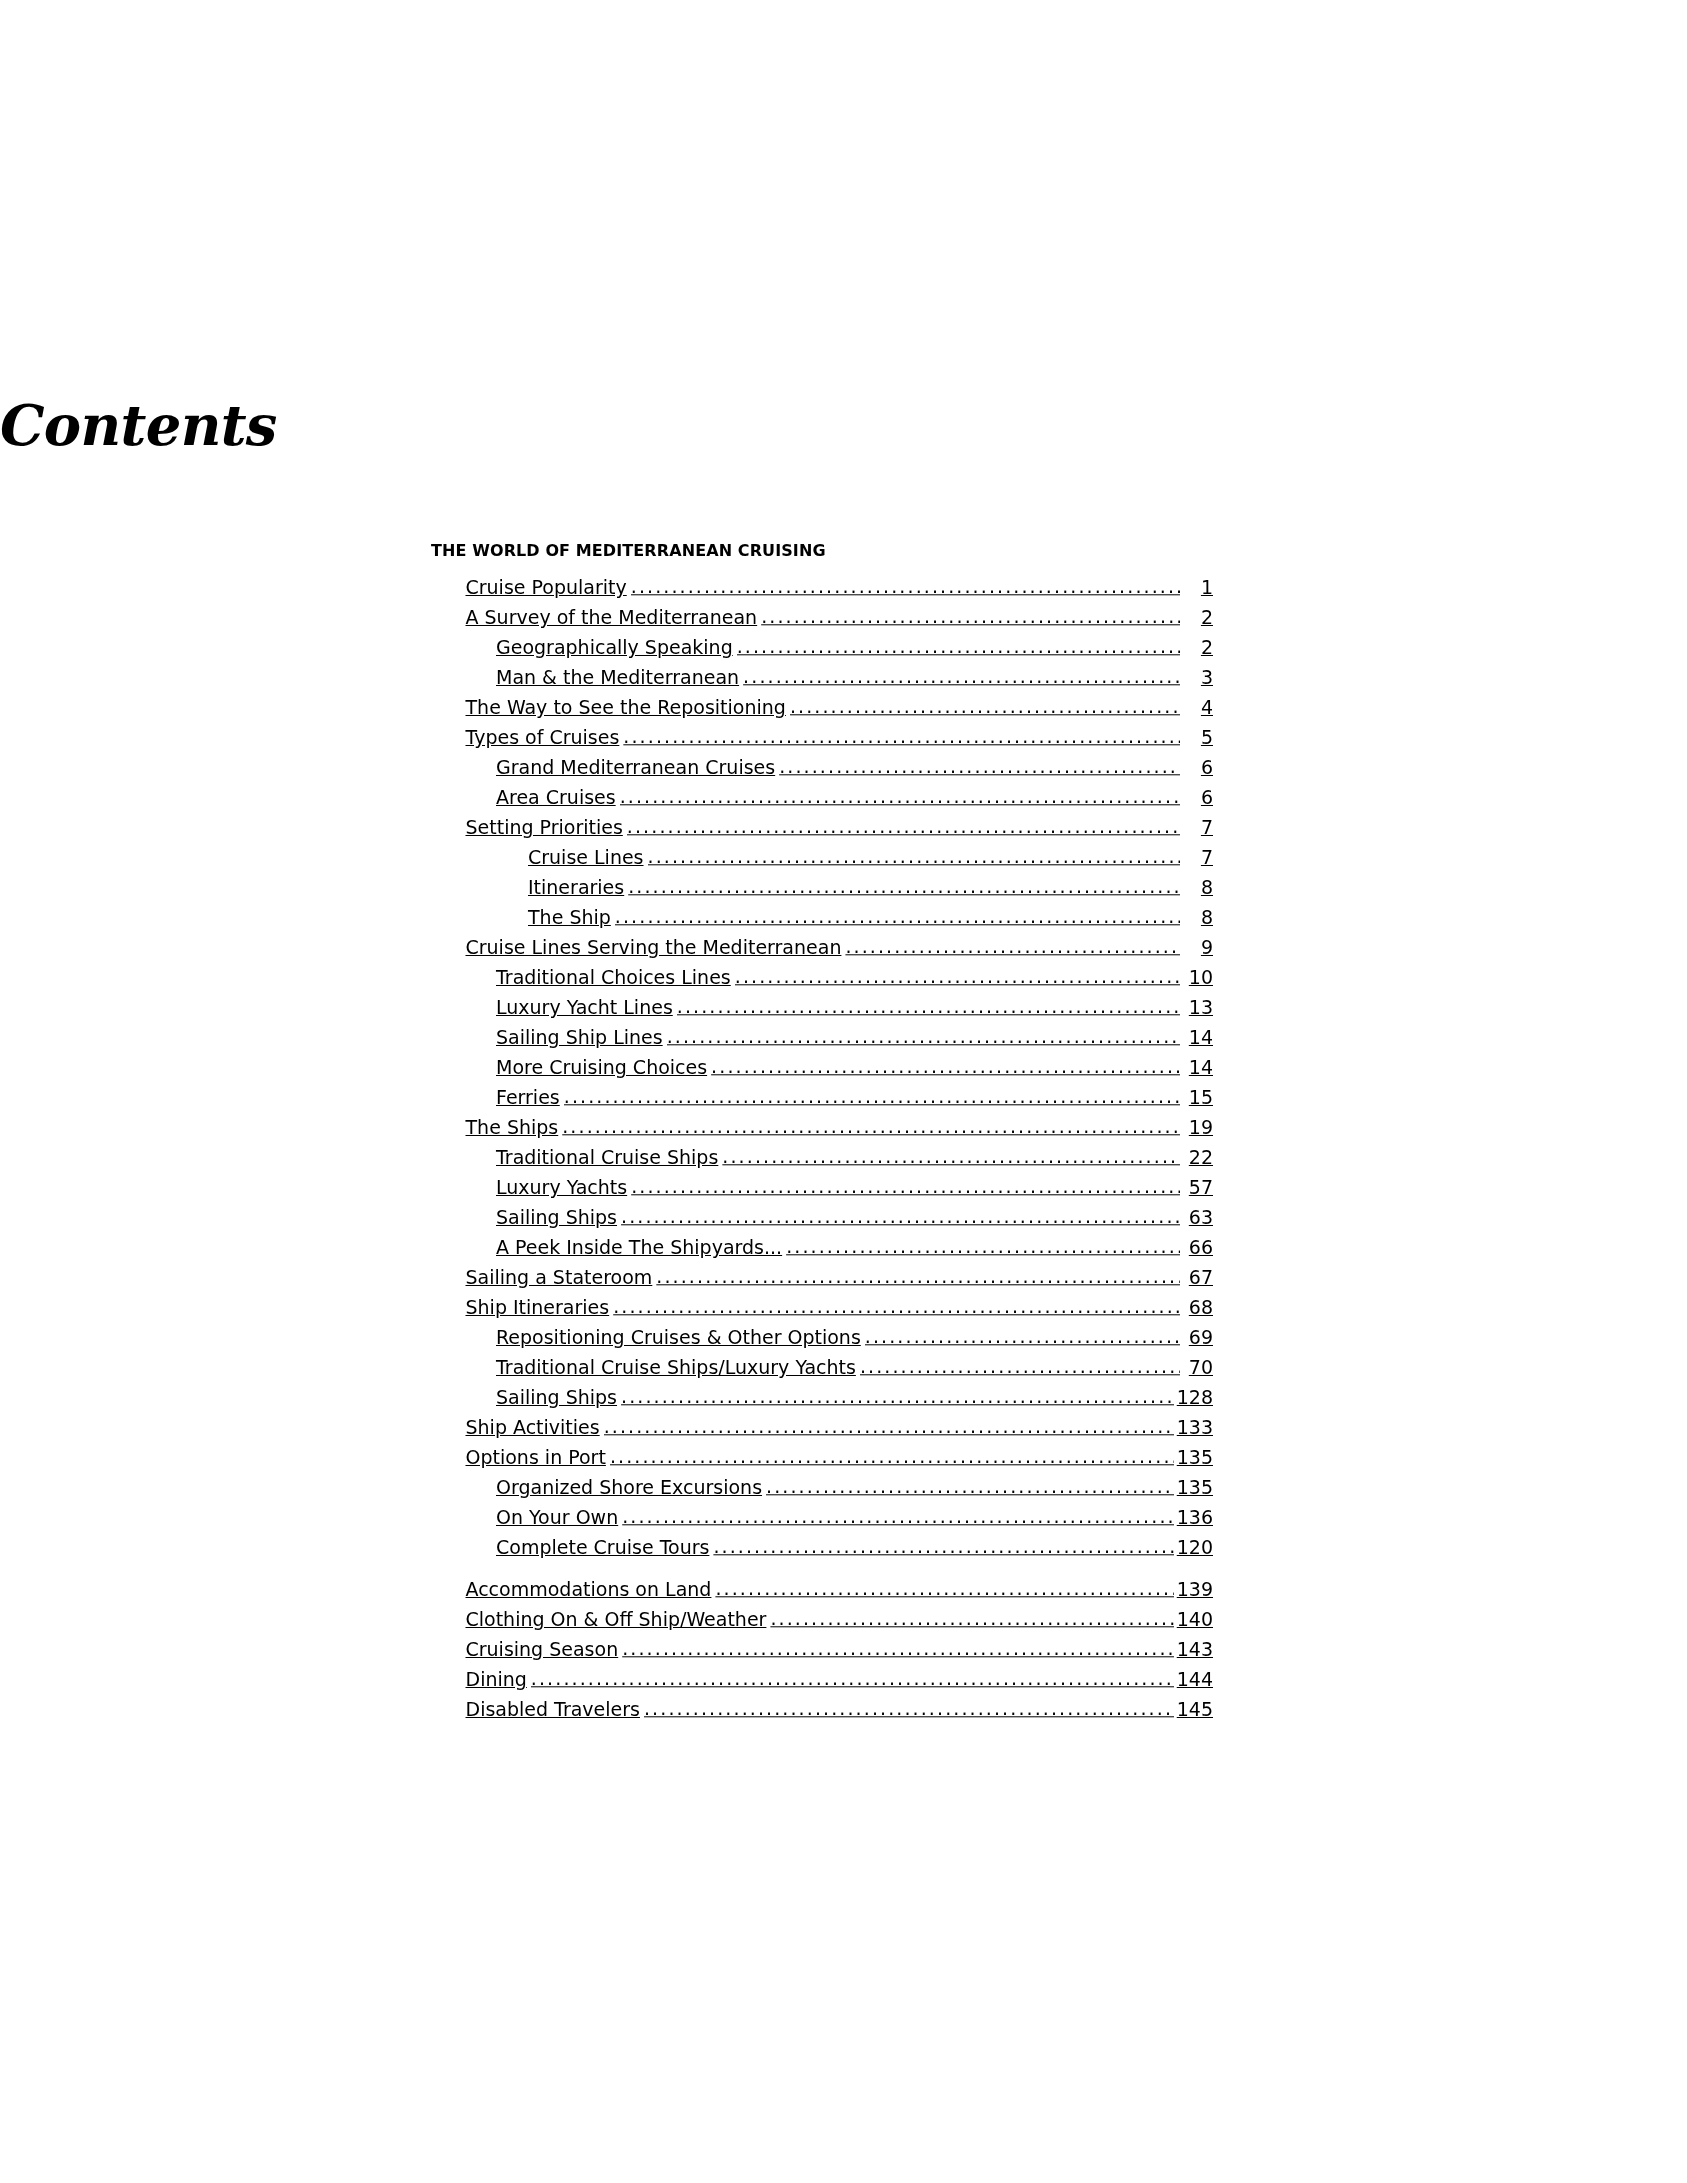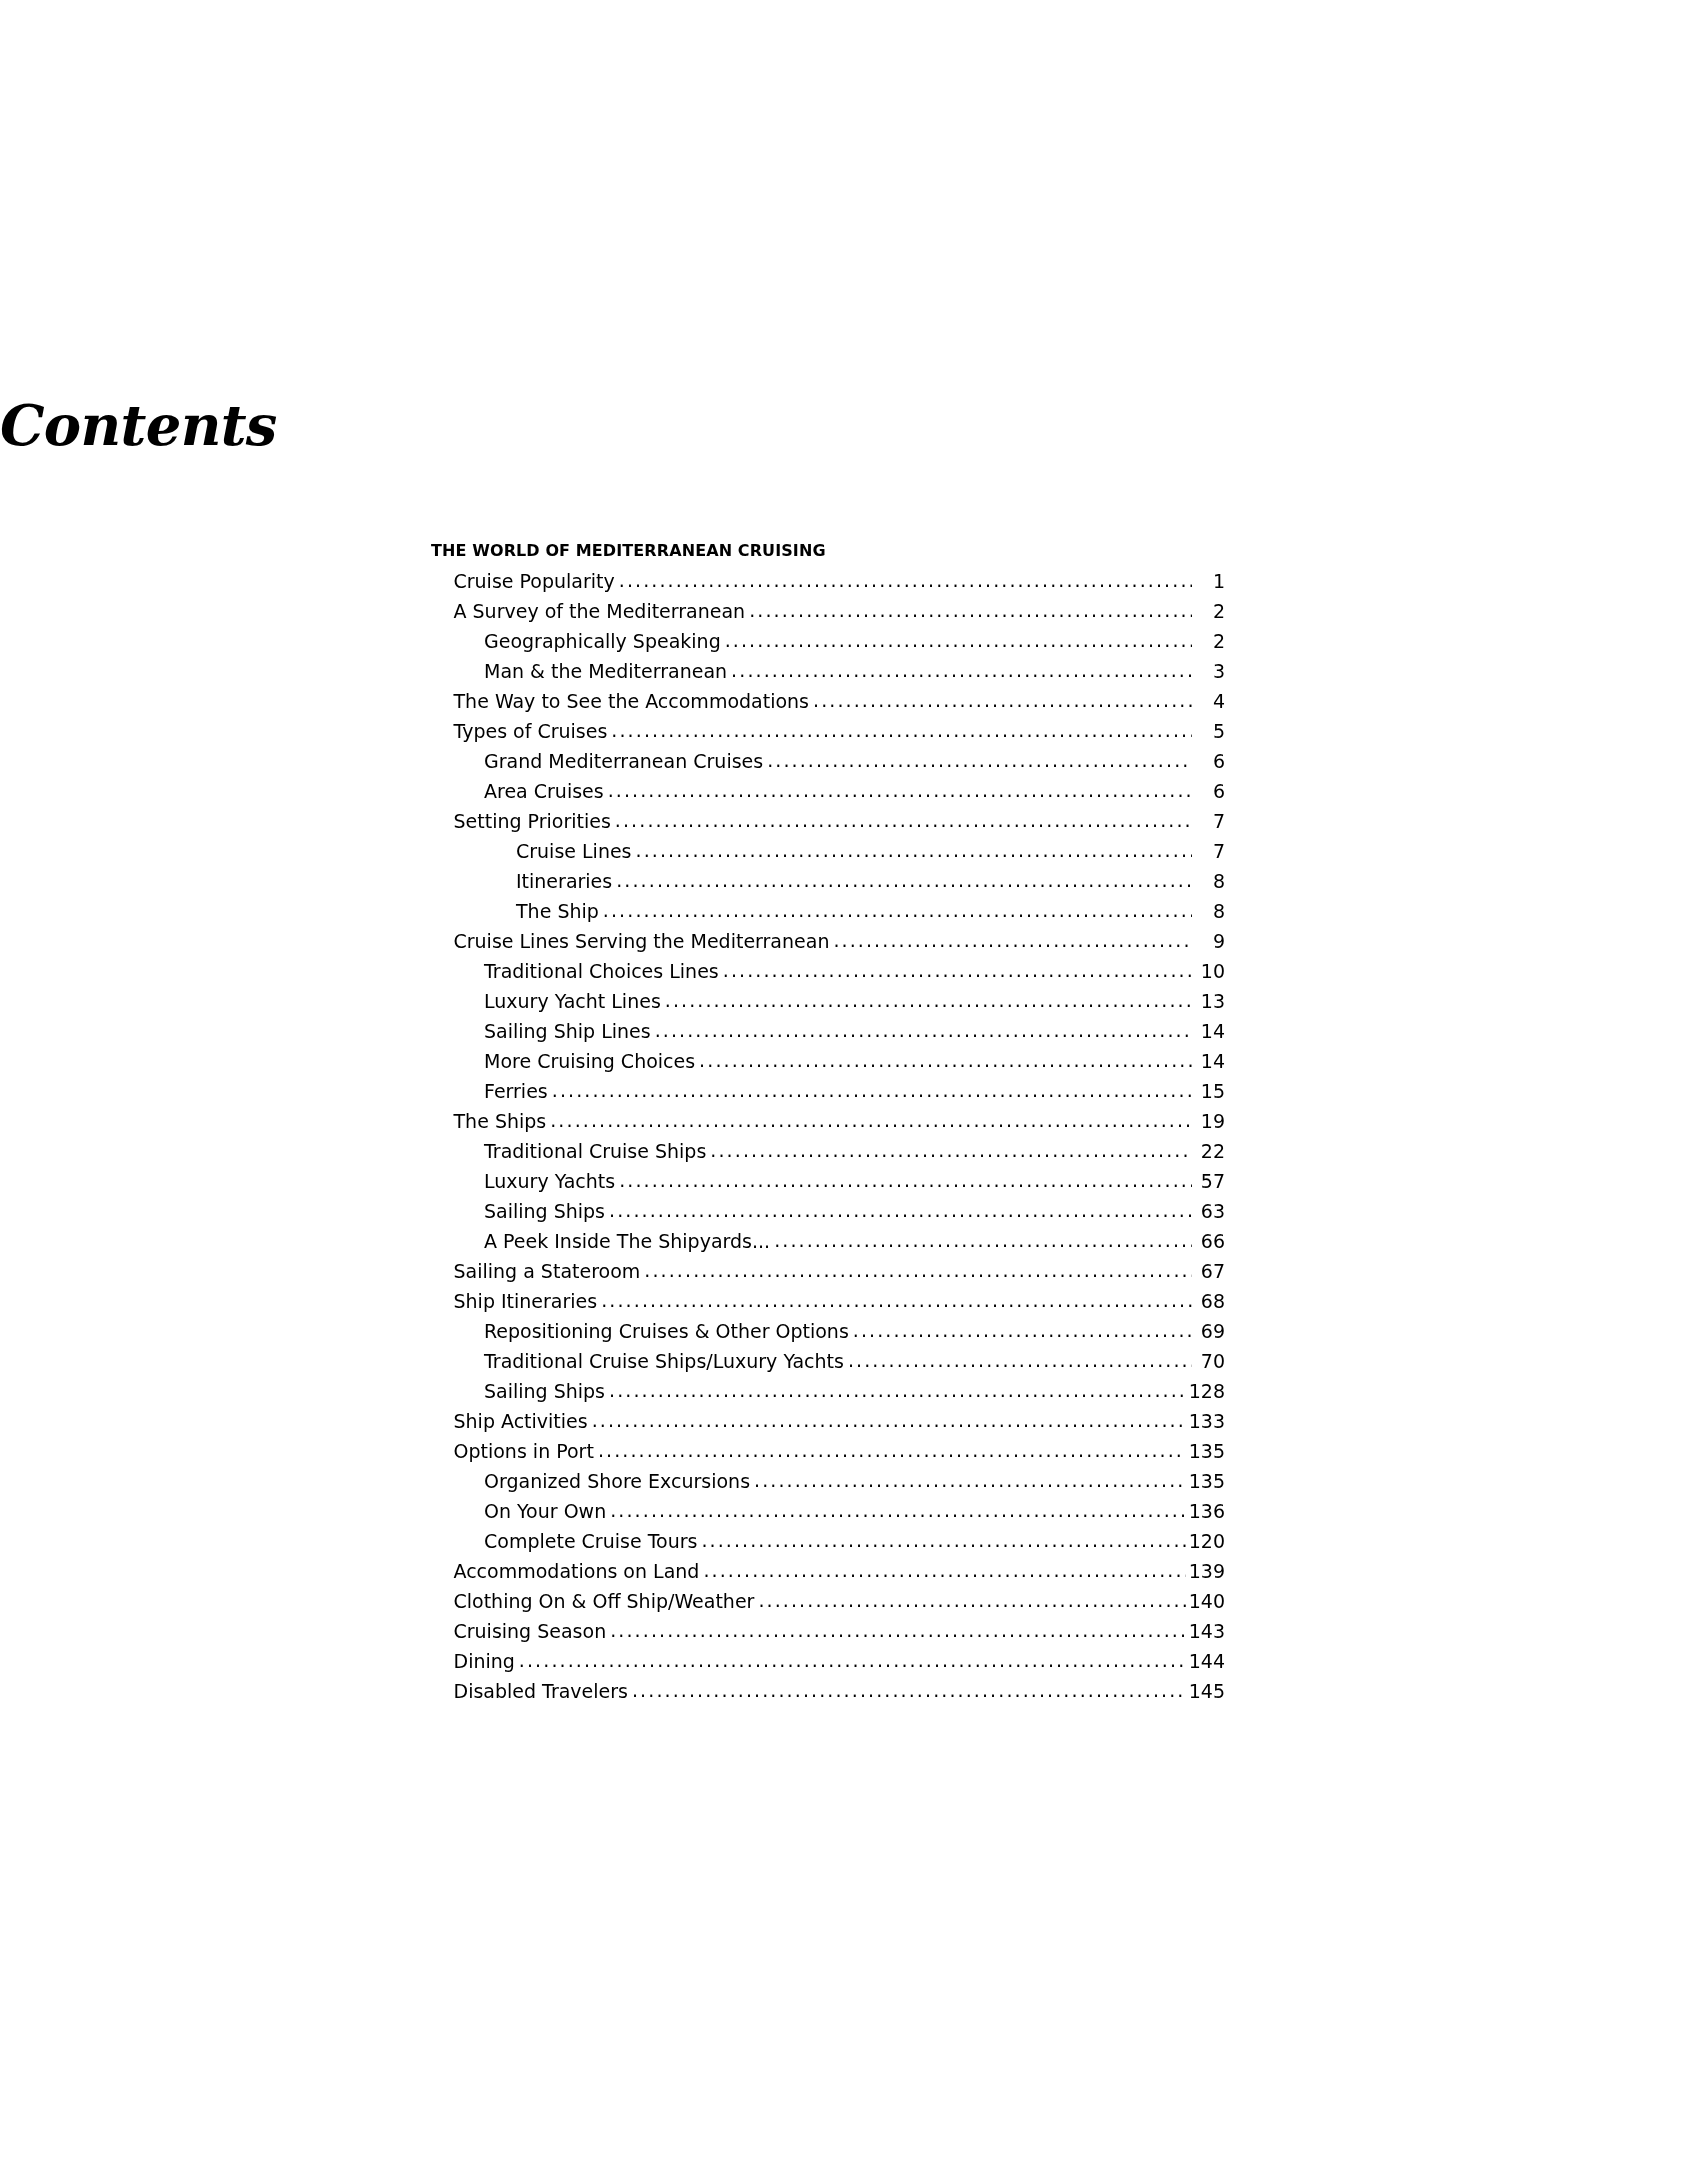--- a/index.html
+++ b/index.html
@@ -39,23 +39,24 @@
     font-weight: 700;
     font-size: 16px;
     letter-spacing: 0.1px;
     margin: 0 0 6px 0;
     line-height: 1.2;
   }
   .section-head.spaced {
     margin-top: 25px;
   }
   .rows {
-    margin: 0;
+    margin: 12px;
     padding: 0;
     list-style: none;
+    text-decoration: underline;
   }
   .row {
     display: flex;
     align-items: flex-end;
     font-size: 19px;
     line-height: 30px;
     white-space: nowrap;
   }
   .row .label {
     flex: 0 0 auto;
@@ -103,21 +104,21 @@
           <span class="label">Geographically Speaking</span>
           <span class="dots">........................................................................................................................</span>
           <span class="pageno">2</span>
         </li>
         <li class="row indent-1">
           <span class="label">Man &amp; the Mediterranean</span>
           <span class="dots">........................................................................................................................</span>
           <span class="pageno">3</span>
         </li>
         <li class="row indent-0">
-          <span class="label">The Way to See the Accommodations</span>
+          <span class="label">The Way to See the Repositioning</span>
           <span class="dots">........................................................................................................................</span>
           <span class="pageno">4</span>
         </li>
         <li class="row indent-0">
           <span class="label">Types of Cruises</span>
           <span class="dots">........................................................................................................................</span>
           <span class="pageno">5</span>
         </li>
         <li class="row indent-1">
           <span class="label">Grand Mediterranean Cruises</span>

